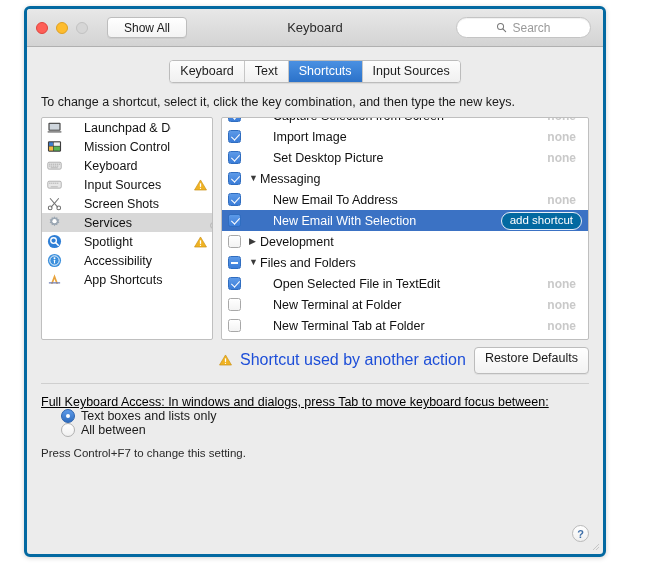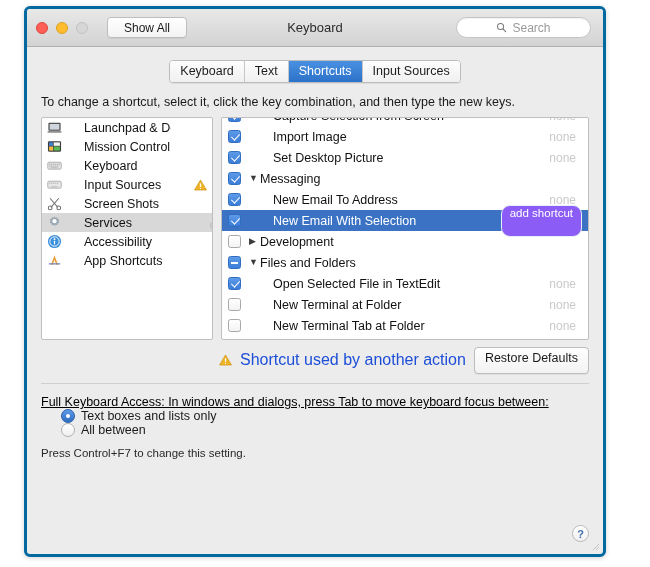--- a/index.html
+++ b/index.html
@@ -181,30 +181,30 @@
 
   .disc {
     width: 10px; flex: none; margin-right: 1px;
     font-size: 9px; line-height: 1; color: #3a3a3a;
   }
   .indent { width: 24px; flex: none; }
   .sname { flex: 1; white-space: nowrap; overflow: hidden; }
   .group .sname { font-weight: 400; }
   .skey {
     font-size: 12px; color: #c9c9c9;
-    margin-left: auto; padding-right: 6px; white-space: nowrap;
+    margin-left: auto; padding-right: 6px; white-space: nowrap; font-weight: bold;
   }
   .addbtn {
     margin-left: auto;
-    background: #8b5cf6;
+    background: #0369a1;
     border: 1px solid #e8eef8;
     border-radius: 9px;
     color: #ffffff;
     font-size: 11.5px;
-    padding: 1px 8px 16px;
+    padding: 1px 8px 2px;
     line-height: 13px;
     white-space: nowrap;
   }
 
   
   .underrow {
     display: flex; align-items: center; justify-content: flex-end;
     gap: 8px;
     margin-top: 9px; height: 22px;
   }
@@ -389,20 +389,35 @@
         <div class="side-row selected">
           <svg class="side-icon" viewBox="0 0 16 16">
             <path fill="#9aa6b2" d="M8 1.2l1 1.7 1.9-.5.4 1.9 1.9.5-.9 1.8.9 1.8-1.9.5-.4 1.9-1.9-.5L8 12l-1-1.7-1.9.5-.4-1.9-1.9-.5.9-1.8-.9-1.8 1.9-.5.4-1.9 1.9.5z"></path>
             <circle cx="8" cy="6.6" r="2.3" fill="#ffffff"></circle>
           </svg>
           <span class="side-label">Services</span>
           <span class="side-warnslot"></span>
         </div>
         <span class="side-grip"></span>
 
+        <div class="side-row">
+          <svg class="side-icon" viewBox="0 0 16 16">
+            <circle cx="8" cy="8" r="7" fill="#2f7fd6"></circle>
+            <circle cx="7" cy="7" r="3" fill="none" stroke="#ffffff" stroke-width="1.4"></circle>
+            <line x1="9.3" y1="9.3" x2="12" y2="12" stroke="#ffffff" stroke-width="1.7" stroke-linecap="round"></line>
+          </svg>
+          <span class="side-label">Spotlight</span>
+          <span class="side-warnslot">
+            <svg class="warn" viewBox="0 0 16 14">
+              <path d="M8 0.8 L15.4 13.2 H0.6 Z" fill="#f0b323" stroke="#c98f14" stroke-width="0.8" stroke-linejoin="round"></path>
+              <rect x="7.2" y="4.8" width="1.6" height="4.6" rx="0.6" fill="#ffffff"></rect>
+              <rect x="7.2" y="10.3" width="1.6" height="1.6" rx="0.6" fill="#ffffff"></rect>
+            </svg>
+          </span>
+        </div>
 
         <div class="side-row">
           <svg class="side-icon" viewBox="0 0 16 16">
             <circle cx="8" cy="8" r="7" fill="#3b8fdc"></circle>
             <circle cx="8" cy="8" r="5" fill="none" stroke="#ffffff" stroke-width="1"></circle>
             <circle cx="8" cy="5.6" r="1" fill="#ffffff"></circle>
             <rect x="7.4" y="7.2" width="1.2" height="4" rx="0.5" fill="#ffffff"></rect>
           </svg>
           <span class="side-label">Accessibility</span>
           <span class="side-warnslot"></span>

